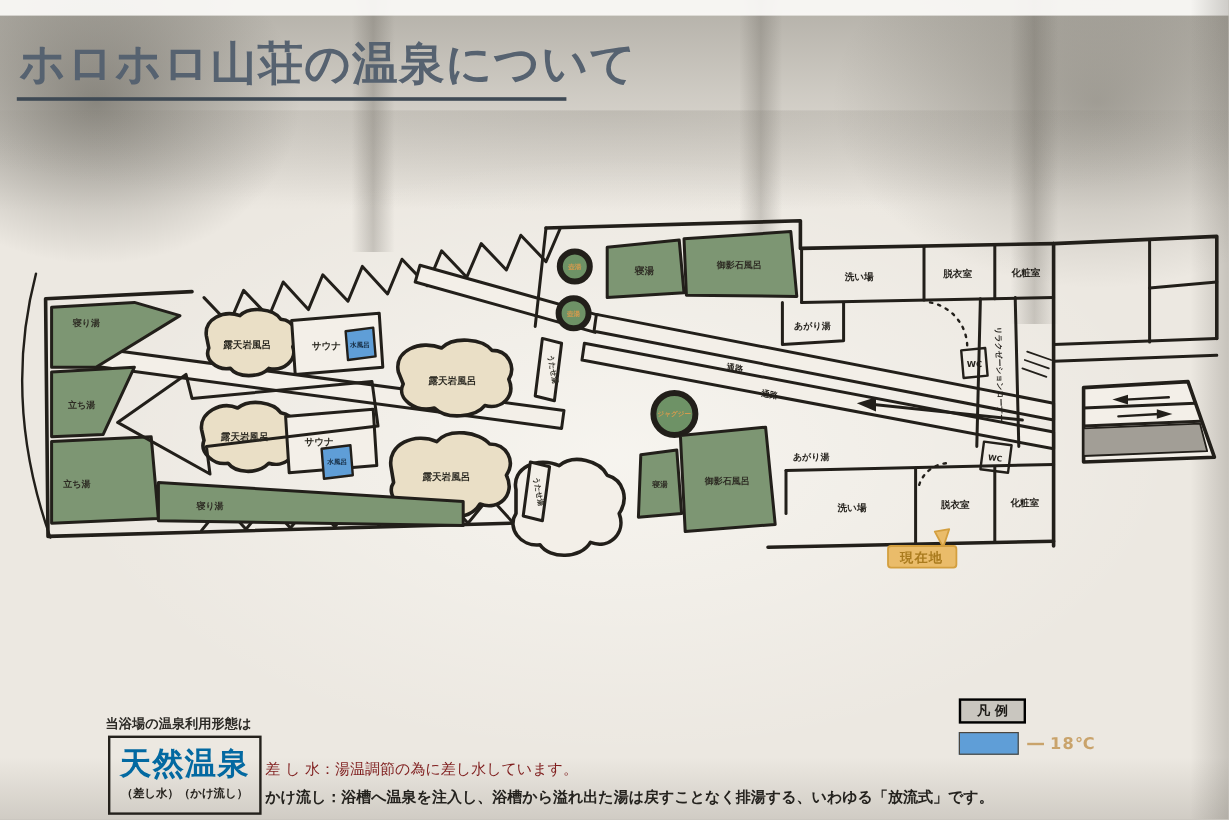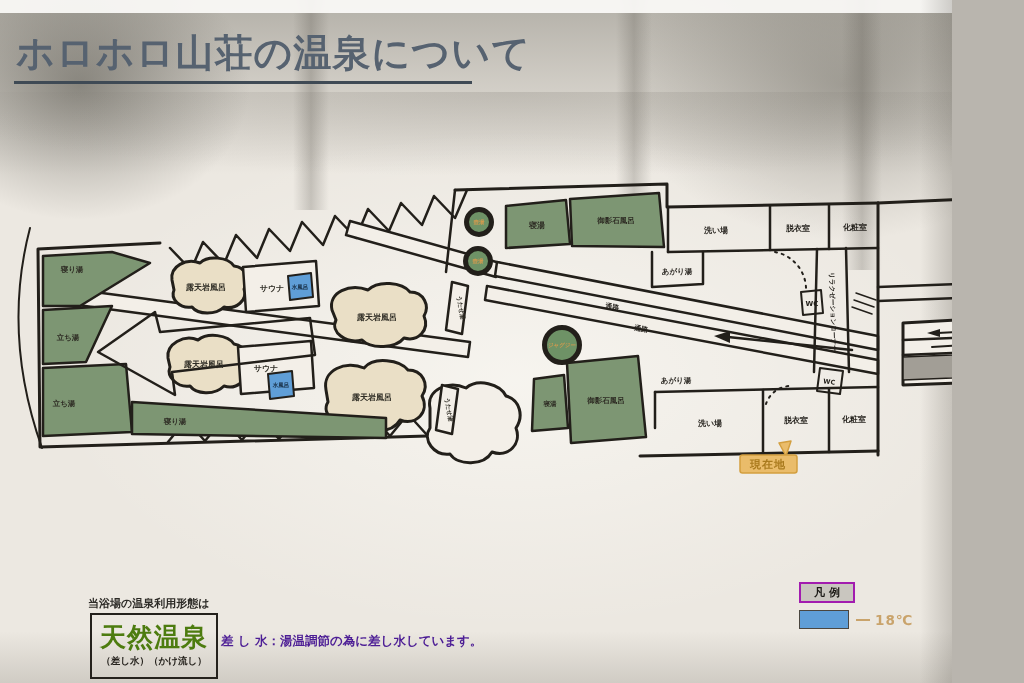--- a/index.html
+++ b/index.html
@@ -1,16 +1,16 @@
 <!DOCTYPE html>
 <html><head>
 <meta charset="utf-8">
 <style>
   html,body{margin:0;padding:0;background:#b9b5ae;}
-  .photo{position:relative;width:952px;height:683px;overflow:hidden;
+  .photo{position:relative;width:1024px;height:683px;overflow:hidden;
          background:#ece8e1;font-family:"DejaVu Sans",sans-serif;}
   .layer{position:absolute;pointer-events:none;}
   .l-top{left:0;top:0;width:1024px;height:175px;
     background:linear-gradient(180deg,rgba(122,119,110,.50) 0%,rgba(122,119,110,.26) 45%,rgba(122,119,110,0) 100%);}
   .l-strip{left:0;top:0;width:1024px;height:13px;background:rgba(252,251,248,.92);}
   .l-tl{left:-90px;top:-50px;width:340px;height:270px;
     background:radial-gradient(closest-side,rgba(66,64,56,.50),rgba(66,64,56,0));}
   .l-tr{right:-110px;top:-70px;width:440px;height:310px;
     background:radial-gradient(closest-side,rgba(92,89,80,.42),rgba(92,89,80,0));}
   .l-fold1{left:293px;top:0;width:36px;height:210px;
@@ -28,36 +28,36 @@
   .l-right{right:0;top:0;width:32px;height:683px;
     background:linear-gradient(270deg,rgba(88,84,76,.25),rgba(88,84,76,0));}
 
   .page-title{position:absolute;left:16px;top:28px;font-size:38px;font-weight:bold;
     color:#566270;letter-spacing:1px;white-space:nowrap;}
   .title-underline{position:absolute;left:14px;top:81px;width:458px;height:3px;background:#3f4a55;}
 
   svg text{font-family:"DejaVu Sans",sans-serif;}
 
   .legend{position:absolute;left:799px;top:582px;width:200px;}
-  .legend-title{width:52px;height:17px;border:2px solid #a21caf;background:#c9c6bf;
+  .legend-title{width:52px;height:17px;border:2px solid #000000;background:#c9c6bf;
     color:#1c1a16;font-size:11px;font-weight:bold;text-align:center;line-height:17px;}
   .legend-row{display:flex;align-items:center;margin-top:7px;}
   .legend-sw{width:48px;height:17px;border:1.5px solid #4a463f;}
   .sw-0{background:#7d9673;}
   .sw-1{background:#efe8d4;}
   .sw-2{background:#5f9ed7;}
   .legend-dash{width:14px;height:2px;background:#c9a36b;margin-left:7px;}
   .legend-label{color:#c9a36b;font-size:13.5px;font-weight:bold;margin-left:5px;letter-spacing:1px;}
 
   .info-heading{position:absolute;left:88px;top:596px;font-size:11px;font-weight:bold;color:#2c2a26;}
   .info-box{position:absolute;left:90px;top:613px;width:124px;height:62px;border:2.5px solid #24211c;
     display:flex;flex-direction:column;align-items:center;justify-content:center;}
-  .info-box-title{font-size:26px;font-weight:bold;color:#4d7c0f;letter-spacing:1px;line-height:1.05;}
+  .info-box-title{font-size:26px;font-weight:bold;color:#0369a1;letter-spacing:1px;line-height:1.05;}
   .info-box-sub{font-size:9.5px;font-weight:bold;color:#24211c;white-space:nowrap;margin-top:3px;font-family:Liberation Serif, serif;}
-  .info-line1{position:absolute;left:221px;top:633px;font-size:12.5px;font-weight:bold;color:#4c1d95;white-space:nowrap;}
+  .info-line1{position:absolute;left:221px;top:633px;font-size:12.5px;font-weight:normal;color:#7f1d1d;white-space:nowrap;}
   .info-line2{position:absolute;left:221px;top:656px;font-size:12.5px;font-weight:bold;color:#24221e;white-space:nowrap;}
 </style>
 </head>
 <body>
 
 <div class="photo">
   <div class="layer l-top"></div>
   <div class="layer l-tl"></div>
   <div class="layer l-tr"></div>
   <div class="layer l-fold1"></div>
@@ -232,13 +232,14 @@
       <div class="legend-label">18℃</div>
     </div>
   </div>
 
   <div class="info-heading">当浴場の温泉利用形態は</div>
   <div class="info-box">
     <div class="info-box-title">天然温泉</div>
     <div class="info-box-sub">（差し水）（かけ流し）</div>
   </div>
   <div class="info-line1">差 し 水：湯温調節の為に差し水しています。</div>
+  <div class="info-line2">かけ流し：浴槽へ温泉を注入し、浴槽から溢れ出た湯は戻すことなく排湯する、いわゆる「放流式」です。</div>
 </div>
 
 </body></html>

